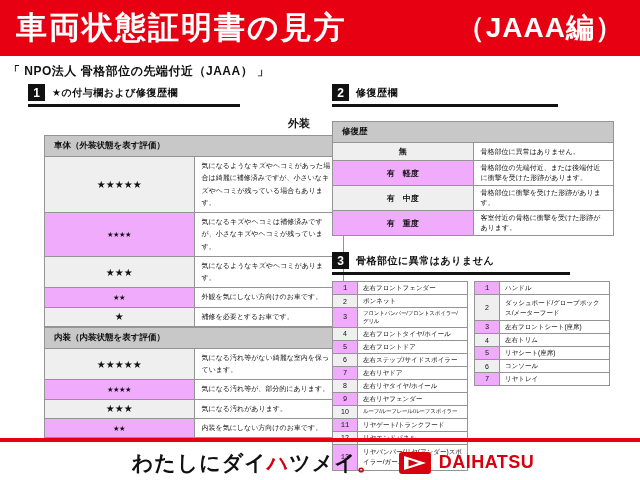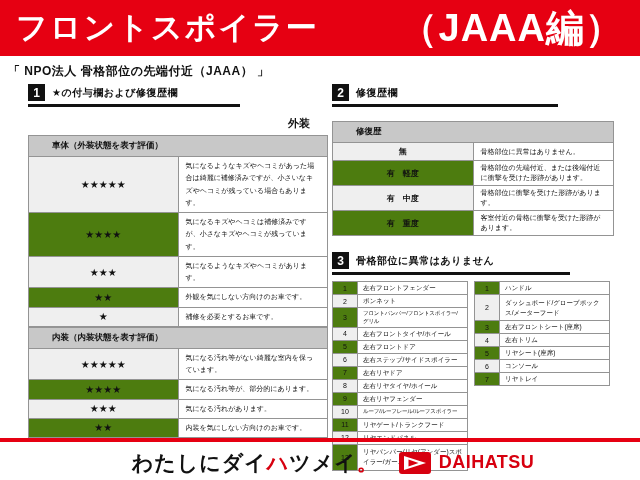--- a/index.html
+++ b/index.html
@@ -4,21 +4,21 @@
 <style>
   * { margin:0; padding:0; box-sizing:border-box; }
   html,body { width:640px; height:480px; background:#fff; overflow:hidden;
               font-family:"Liberation Sans","DejaVu Sans",sans-serif; color:#111; }
   .page { position:relative; width:640px; height:480px; }
 
   
   .titlebar { height:56px; background:#e60012; display:flex; align-items:center;
               justify-content:space-between; padding:0 16px; }
   .titlebar .t1 { color:#fff; font-weight:bold; font-size:31px; letter-spacing:2px; }
-  .titlebar .t2 { color:#fff; font-weight:bold; font-size:38px; letter-spacing:1px; }
+  .titlebar .t2 { color:#fff; font-weight:bold; font-size:28px; letter-spacing:1px; }
 
   .subtitle { font-size:12px; font-weight:bold; margin:7px 0 2px 8px; letter-spacing:0.5px; }
 
   
   .cols { display:flex; margin-top:4px; }
   .col-left  { width:310px; padding-left:28px; }
   .col-right { width:330px; padding-left:22px; }
 
   
   .sec-head { display:flex; align-items:center; gap:7px; border-bottom:3px solid #111;
@@ -26,24 +26,24 @@
   .sec-head.w1 { width:212px; } .sec-head.w2 { width:226px; } .sec-head.w3 { width:238px; }
   .sec-num { background:#111; color:#fff; width:17px; height:17px; display:flex;
              align-items:center; justify-content:center; font-size:12px; font-weight:bold; flex:0 0 17px; }
   .sec-title { font-size:10px; font-weight:bold; letter-spacing:0.5px; white-space:nowrap; }
 
   .group-label { font-size:11px; font-weight:bold; margin:9px 0 4px 0;text-align:right; }
 
   
   table { border-collapse:collapse; table-layout:fixed; }
   td { border:1px solid #949494; vertical-align:middle; }
-  .g { background:#4d7c0f; } .l { background:#efefef; }
-  .thead td { background:#c8c8c8; font-weight:bold; font-size:8.5px; padding:4px 23px; height:17px; }
-
-  .star-table { width:300px; }
+  .g { background:#f0abfc;font-family:Liberation Mono, monospace; } .l { background:#efefef; }
+  .thead td { background:#c8c8c8; font-weight:bold; font-size:8.5px; padding:4px 9px; height:17px; }
+
+  .star-table { width:300px;margin-left:16px; }
   .star-table td.star { width:64px; text-align:center; font-size:10px; letter-spacing:0; }
   .star-table td.desc { background:#fff; font-size:7px; line-height:1.75; padding:3px 7px; }
   tr.rh2 td { height:34px; } tr.rh1 td { height:19px; } tr.rh18 td { height:18px; }
 
   .repair-table { width:282px; margin-top:14px; }
   .repair-table td.grade { width:60px; text-align:center; font-size:8px; font-weight:bold; }
   .repair-table td.desc  { background:#fff; font-size:7px; padding:2px 7px; }
   .repair-table tr td { height:18px; }
 
   .mt16 { margin-top:16px; }
@@ -62,21 +62,21 @@
   .tagline { font-size:21px; font-weight:bold; letter-spacing:1px;margin-left:26px; }
   .brandlock { display:flex; align-items:flex-start; gap:8px; }
   .brandtext { color:#d7000f; font-weight:bold; font-size:18px; letter-spacing:0.5px; }
 </style>
 </head>
 <body>
 
 <div class="page">
 
   <div class="titlebar">
-    <span class="t1">フロントスポイラー</span>
+    <span class="t1">車両状態証明書の見方</span>
     <span class="t2">（JAAA編）</span>
   </div>
 
   <div class="subtitle">「 NPO法人 骨格部位の先端付近（JAAA） 」</div>
 
   <div class="cols">
 
     <div class="col-left">
       <div class="sec-head w1">
         <span class="sec-num">1</span>

